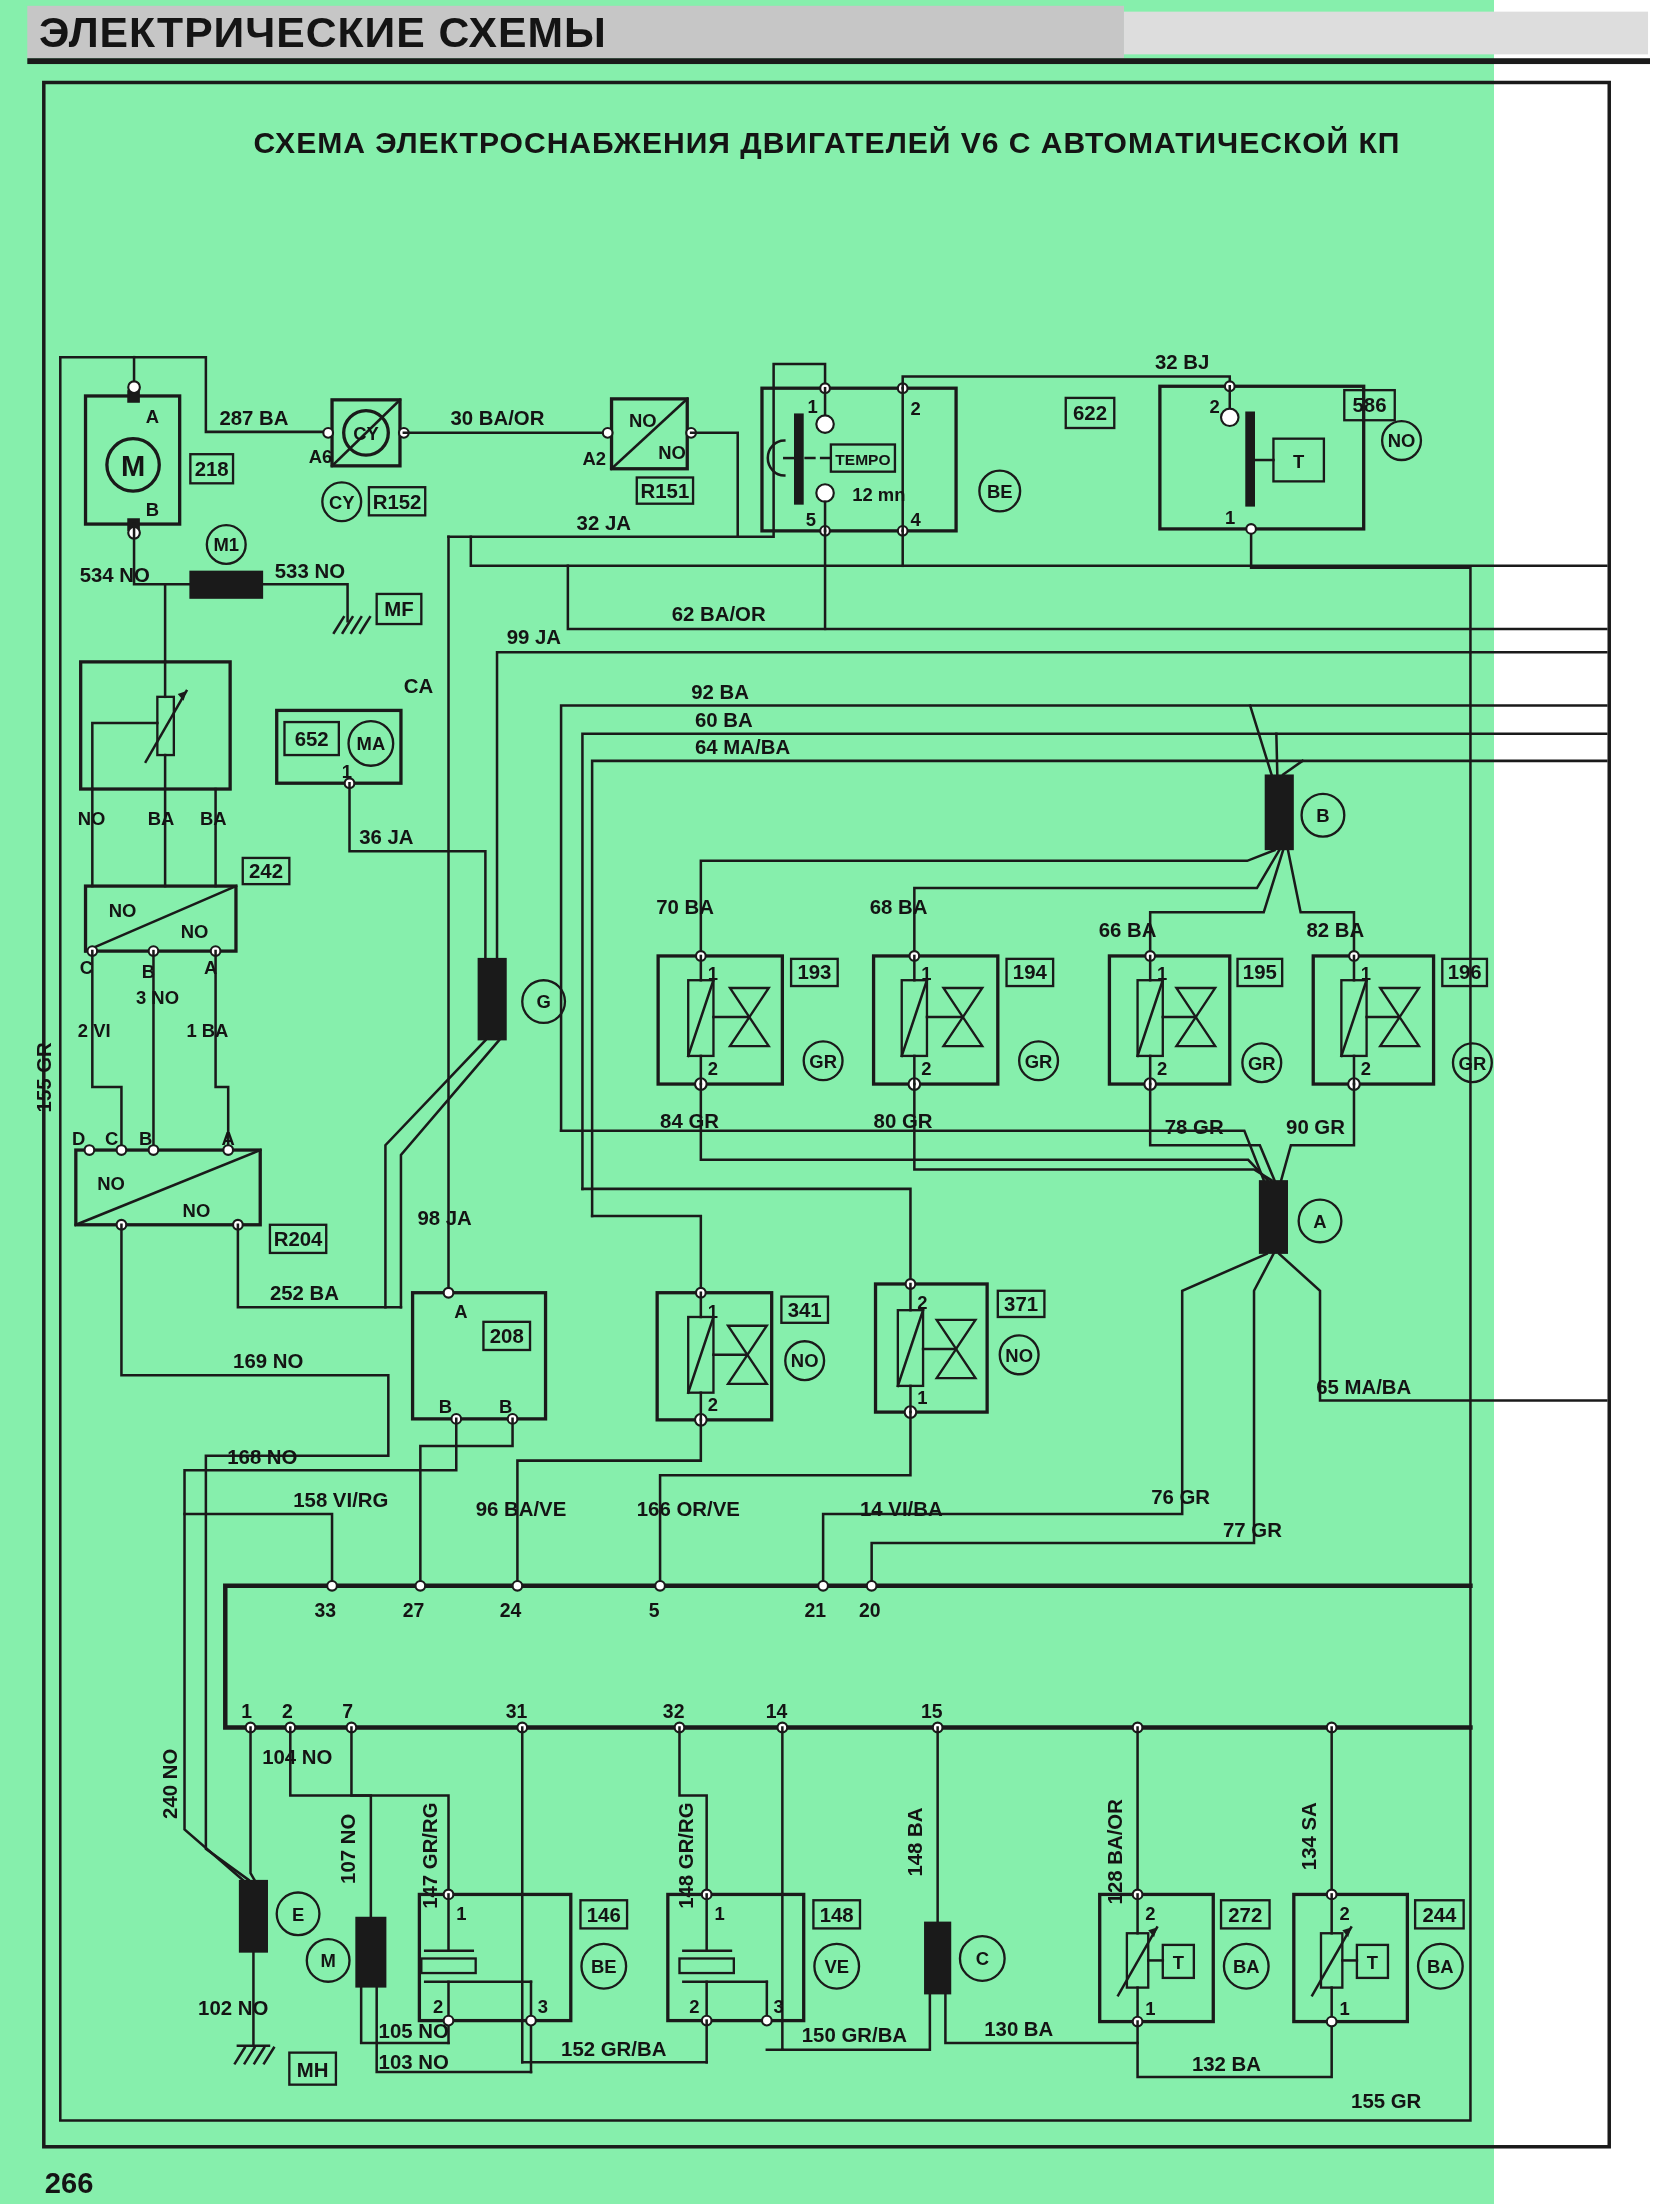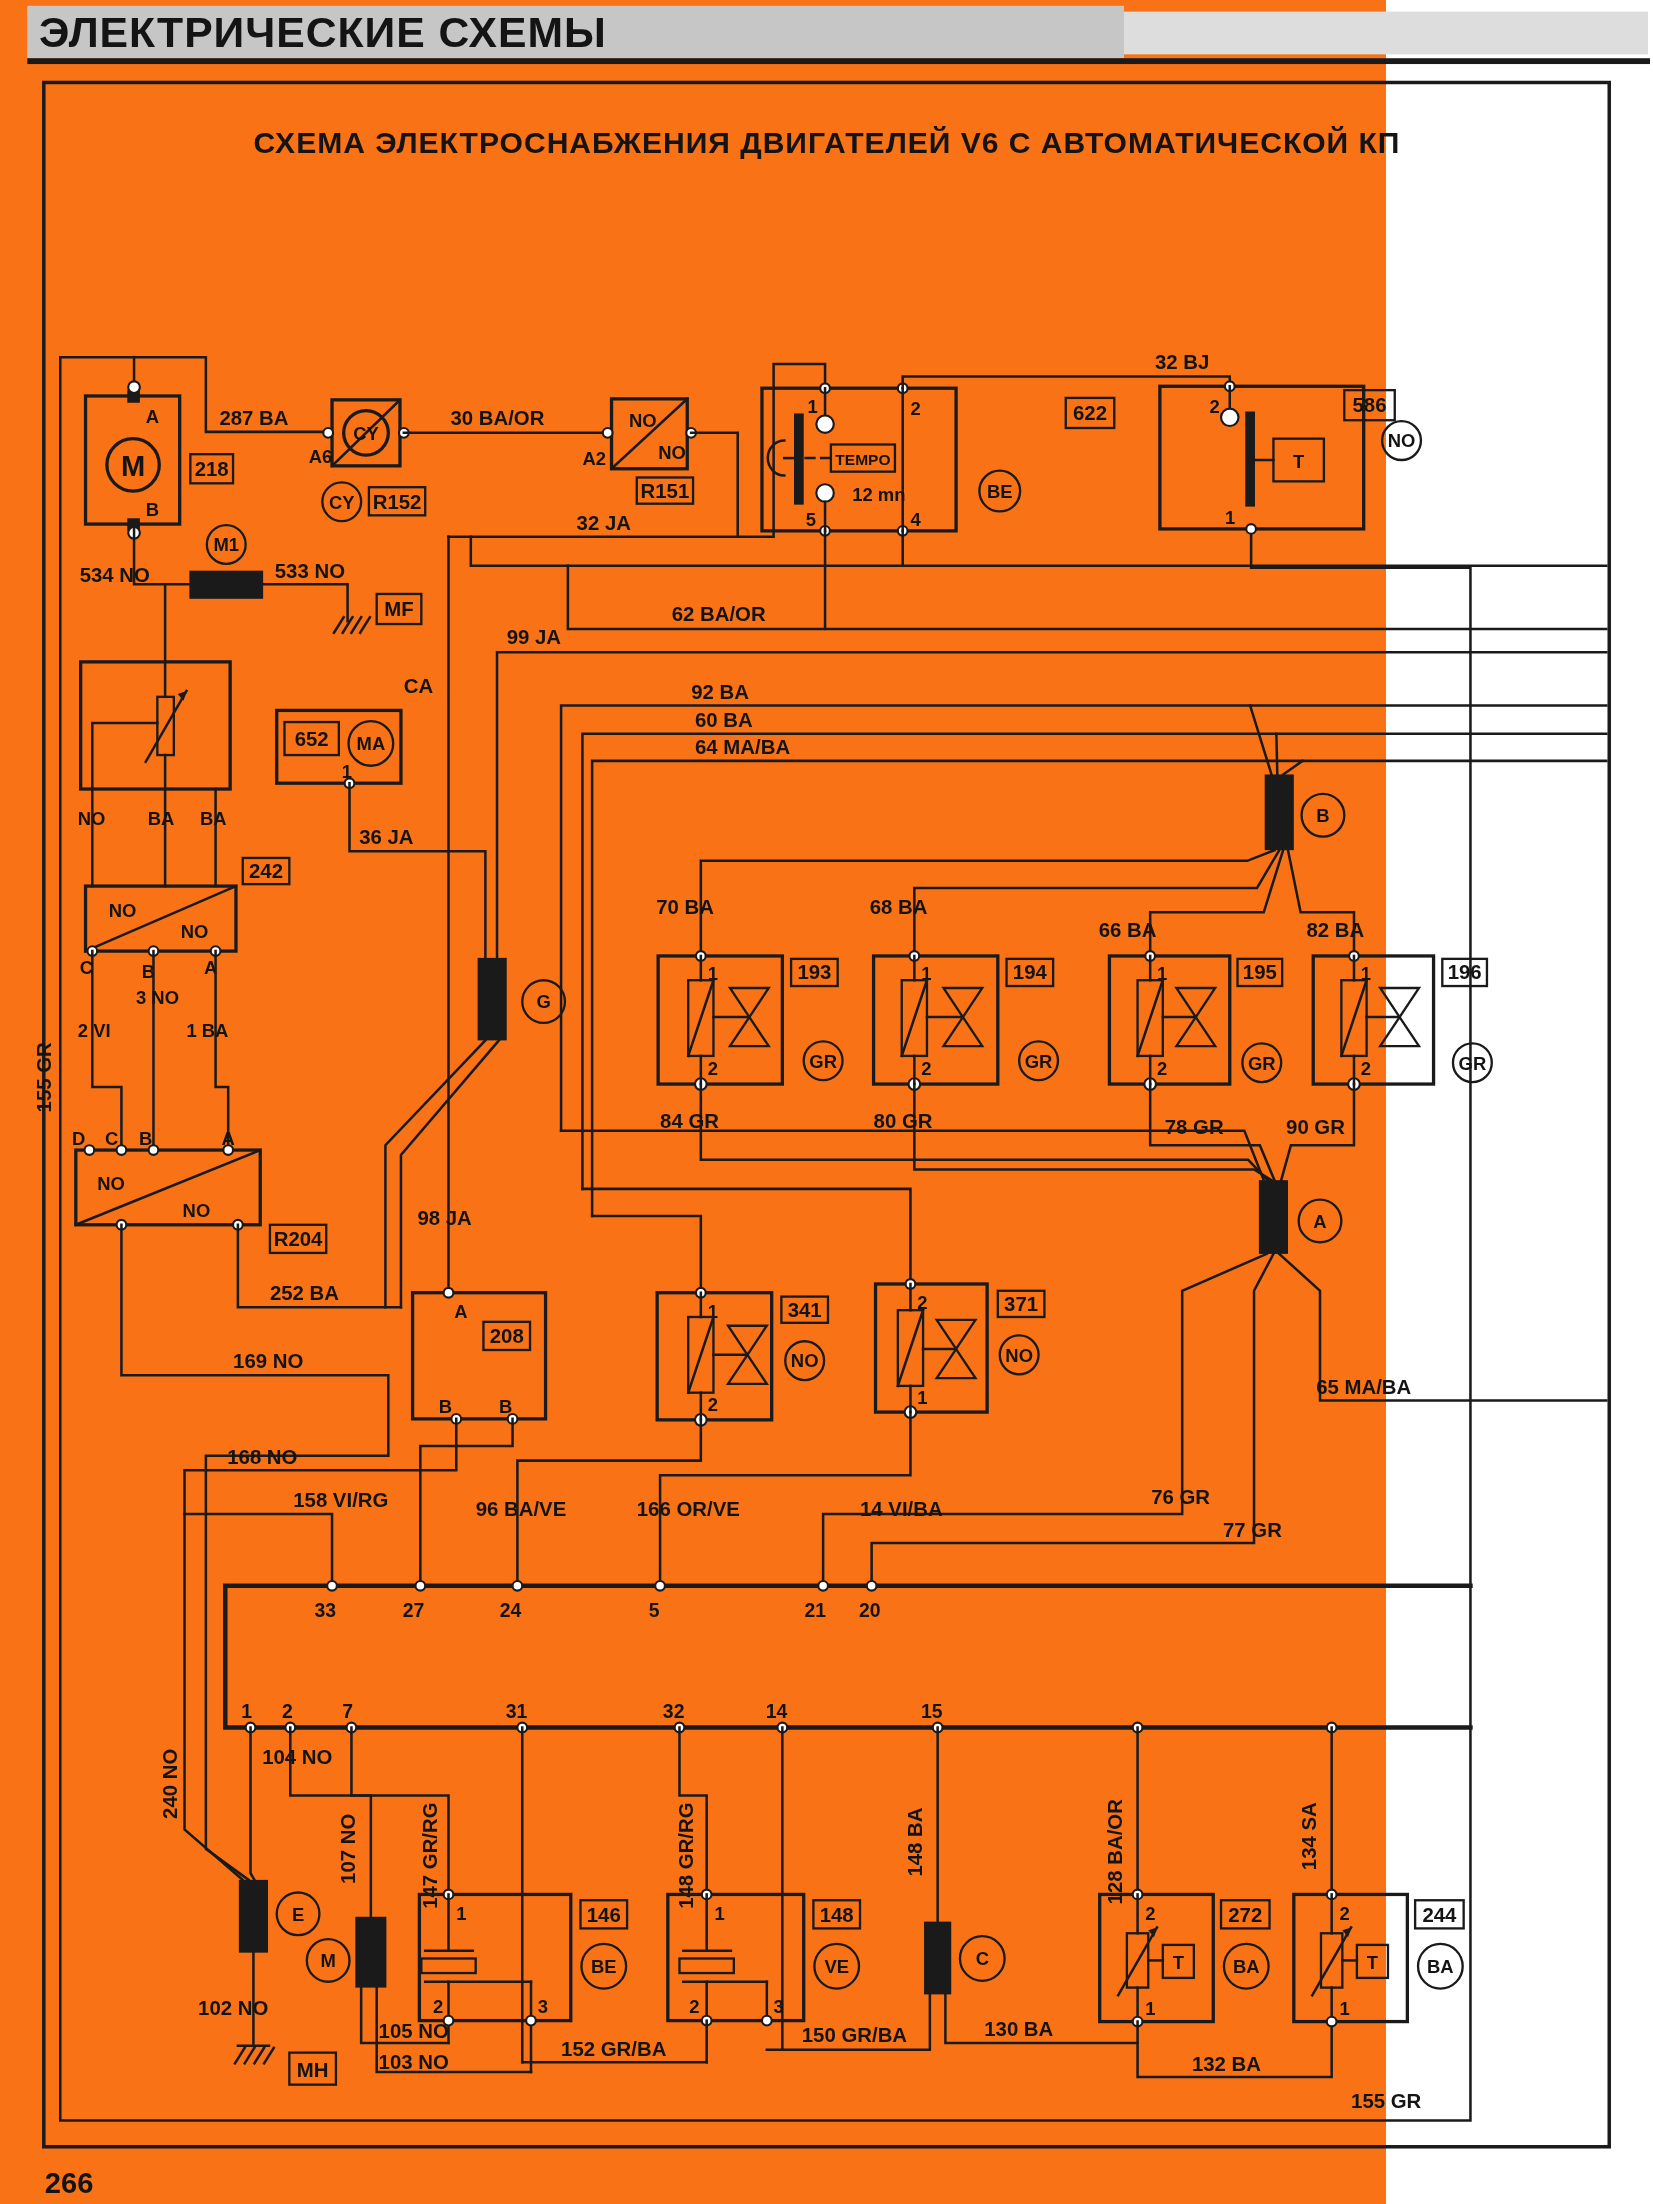--- a/index.html
+++ b/index.html
@@ -1,16 +1,16 @@
 <!DOCTYPE html>
 <html><head>
 <meta charset="utf-8">
 <style>
   html,body{margin:0;padding:0;background:#ffffff;}
-  .page{position:relative;width:1386px;height:2205px;background:#f97316;text-decoration:underline;}
+  .page{position:relative;width:1494px;height:2205px;background:#86efac;text-decoration:underline;}
   svg{display:block;}
   .w{stroke:#1a1a1a;stroke-width:2.6;fill:none;stroke-linecap:square;}
   .bus{stroke:#1a1a1a;stroke-width:4.6;fill:none;stroke-linecap:square;}
   .bx{fill:none;stroke:#1a1a1a;stroke-width:3.4;}
   .bxt{fill:none;stroke:#1a1a1a;stroke-width:2.4;}
   .blk{fill:#1a1a1a;stroke:none;}
   .bump{fill:#ffffff;stroke:#1a1a1a;stroke-width:2.2;}
   .dash{stroke-dasharray:9 7;}
   text{fill:#141414;font-family:"Liberation Sans",sans-serif;font-weight:bold;}
   .lb{font-size:21px;}

